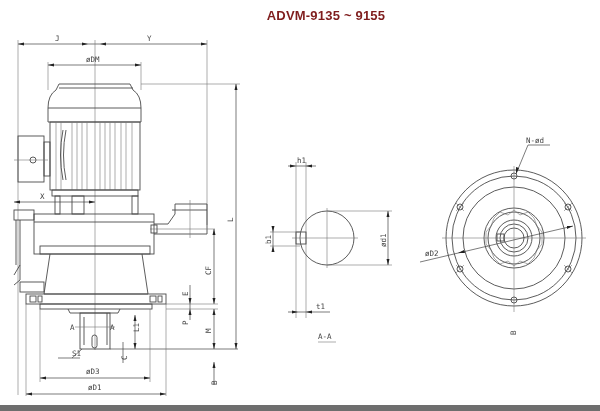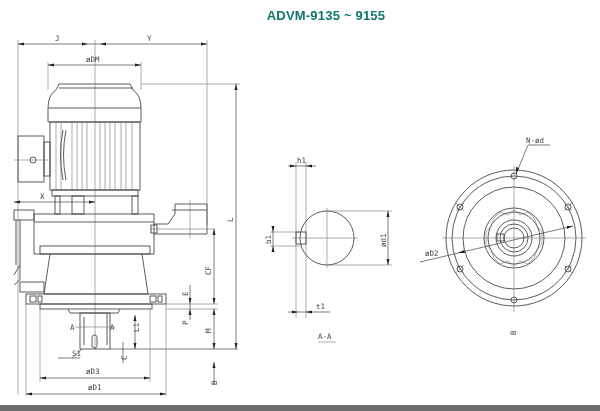--- a/index.html
+++ b/index.html
@@ -1,17 +1,17 @@
 <!DOCTYPE html>
 <html><head>
   <meta charset="utf-8">
   <style>
     html, body { margin:0; padding:0; background:#ffffff; }
     body { width:600px; height:411px; position:relative; overflow:hidden; font-family:"Liberation Sans", sans-serif; }
-    #title { position:absolute; left:0; top:8px; width:600px; text-align:center; font-family:"Liberation Sans", sans-serif; font-weight:bold; font-size:13px; color:#0f766e; padding-left:52px; box-sizing:border-box; letter-spacing:0.2px; }
+    #title { position:absolute; left:0; top:8px; width:600px; text-align:center; font-family:"Liberation Sans", sans-serif; font-weight:bold; font-size:13px; color:#7f1d1d; padding-left:52px; box-sizing:border-box; letter-spacing:0.2px; }
     svg { position:absolute; left:0; top:0; }
     .ln { stroke:#4a4a4a; stroke-width:0.9; fill:none; }
     .lt { stroke:#777; stroke-width:0.6; fill:none; }
     .dim { stroke:#444; stroke-width:0.7; fill:none; }
     .arr { fill:#222; stroke:none; }
     .lbl { font-family:"DejaVu Sans Mono", monospace; font-size:7.5px; fill:#444; }
     .lblv { font-family:"DejaVu Sans Mono", monospace; font-size:7.5px; fill:#444; }
     #bottombar { position:absolute; left:0; top:405px; width:600px; height:6px; background:#6e6e6e; }
   </style>
 </head>

